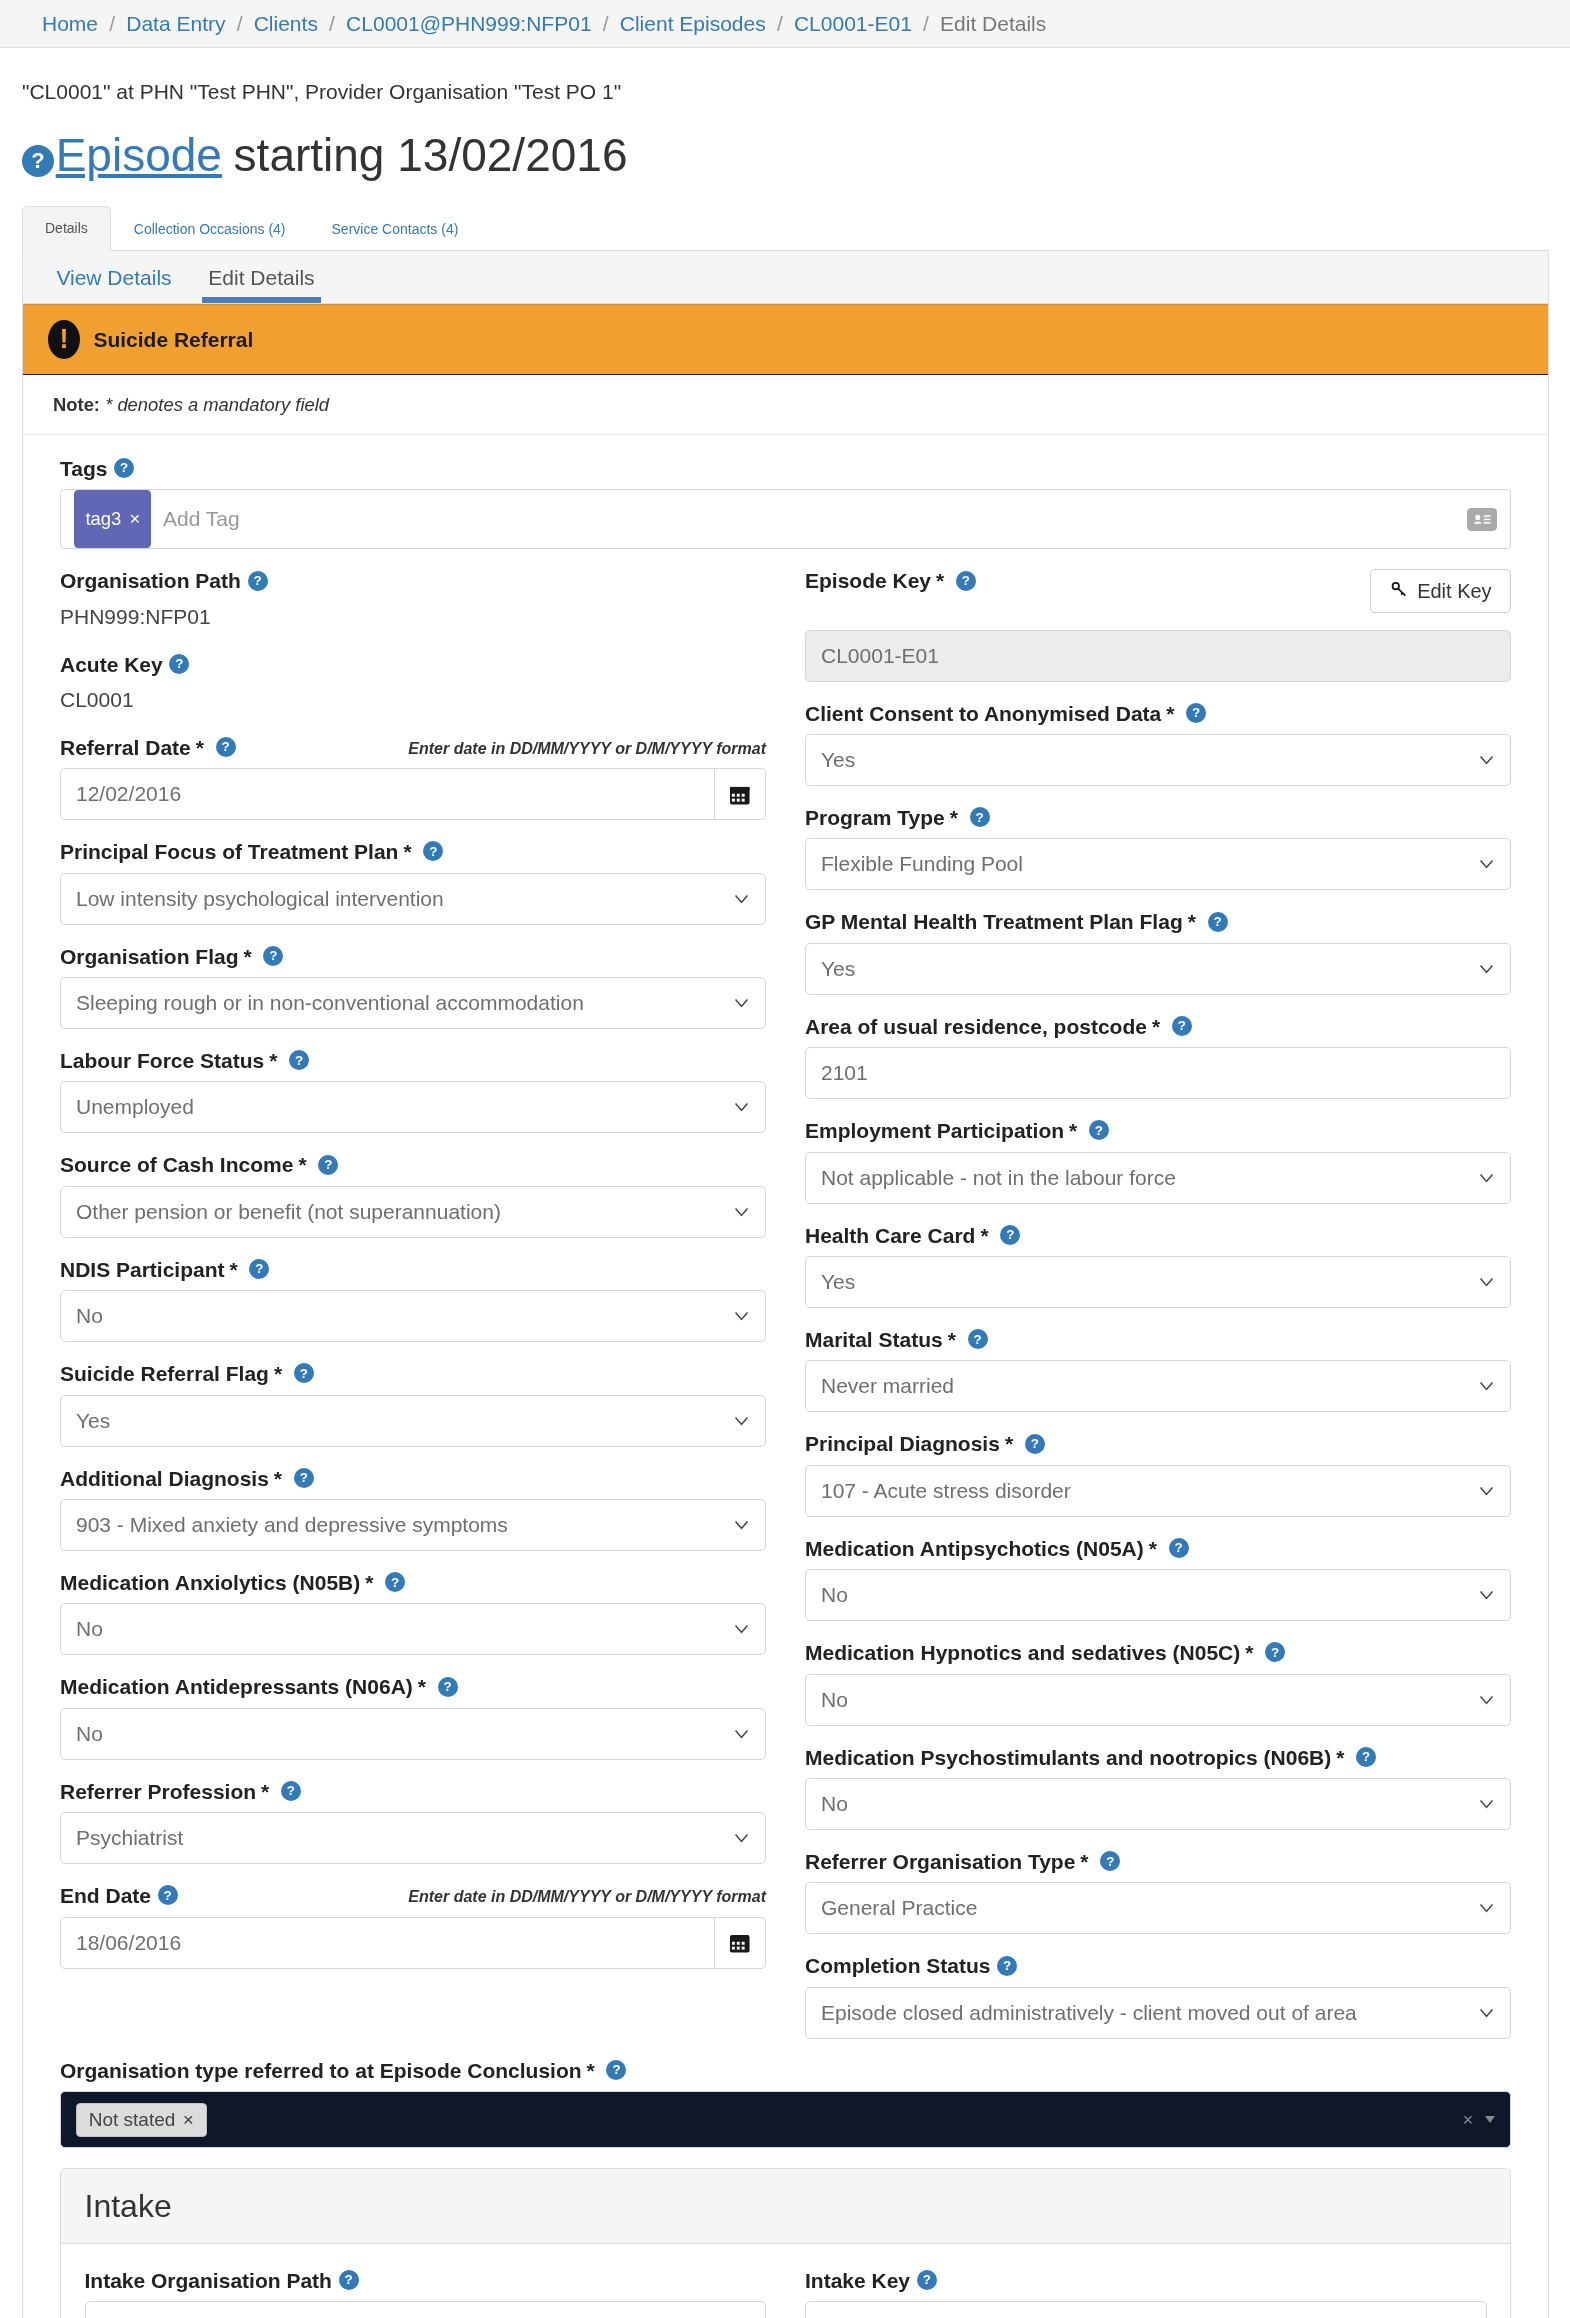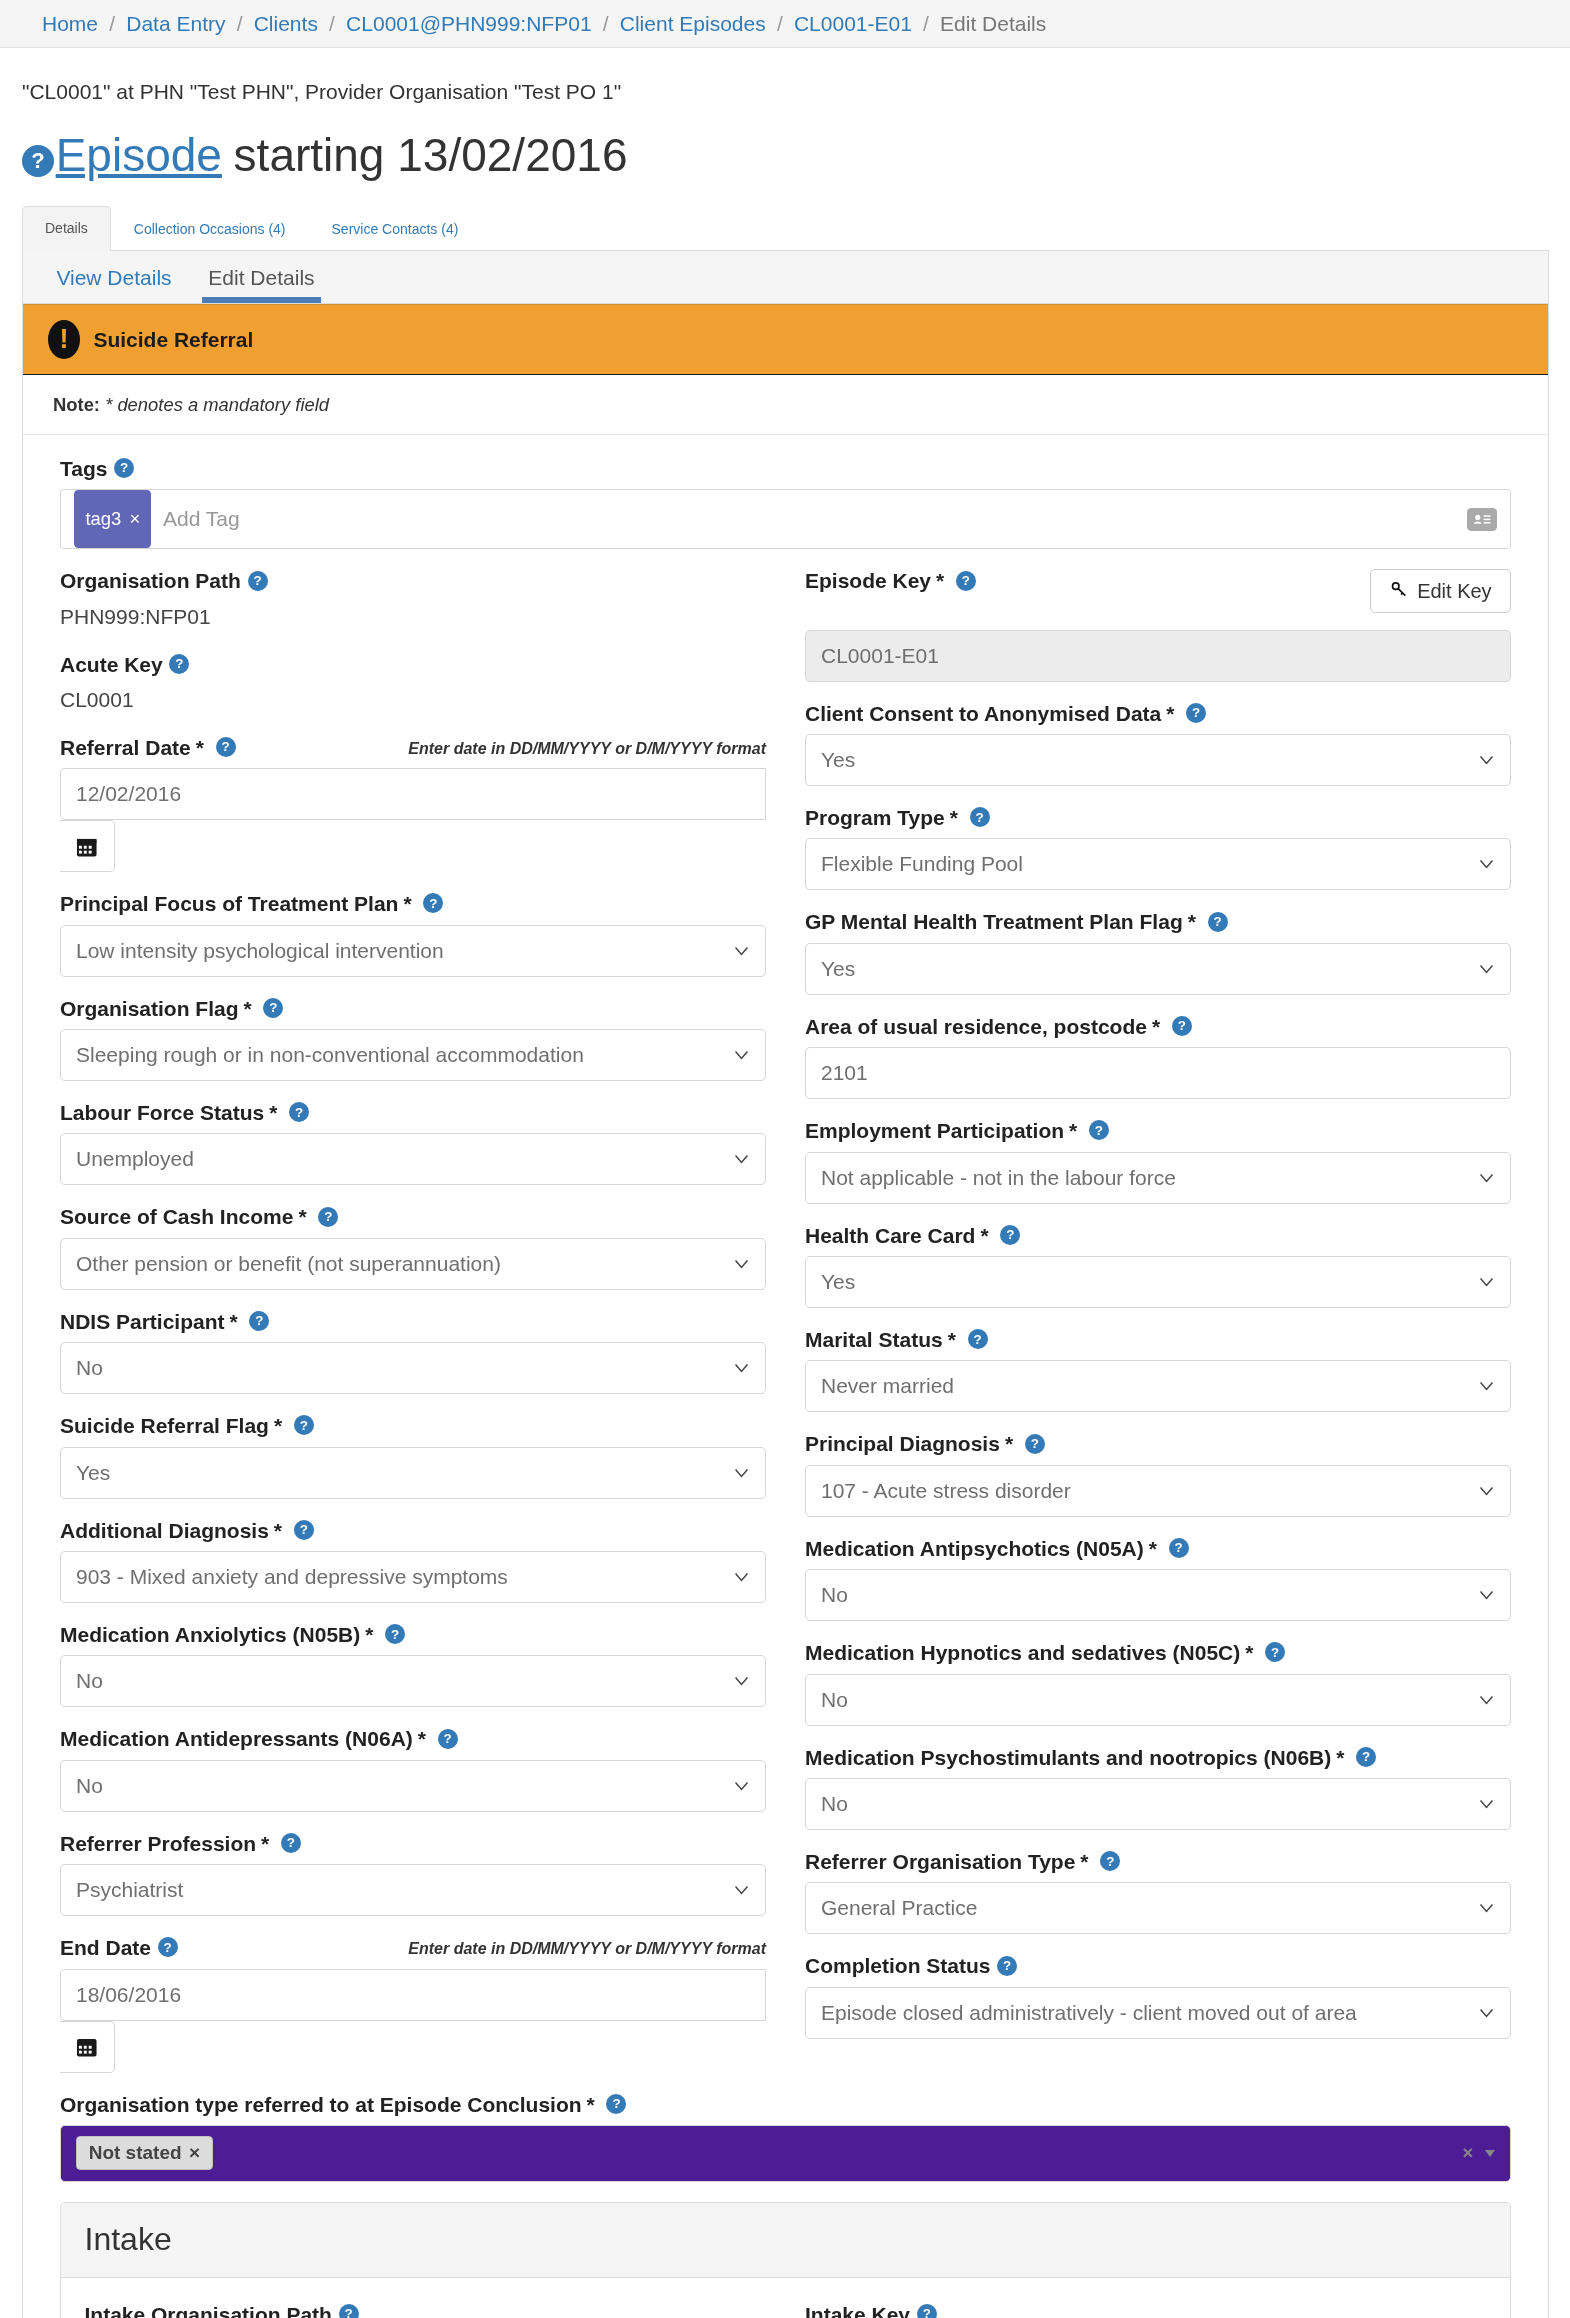--- a/index.html
+++ b/index.html
@@ -246,21 +246,21 @@
   }
   .chev {
     position: absolute;
     right: 15px; top: 50%;
     transform: translateY(-50%);
     width: 17px; height: 17px;
     pointer-events: none;
   }
   .chev svg { display:block; }
 
-  .input-group { display: flex; width: 100%; flex-direction: column; }
+  .input-group { display: flex; width: 100%; }
   .input-group .input {
     border-top-right-radius: 0;
     border-bottom-right-radius: 0;
     flex: 1 1 auto;
   }
   .addon {
     width: 55px;
     height: 52px;
     border: 0.8px solid #d6d6d6;
     border-left: none;
@@ -308,27 +308,26 @@
     align-items: center;
     justify-content: center;
     flex: 0 0 auto;
     cursor: pointer;
   }
 
   
   .multiselect {
     border: 0.8px solid #d6d6d6;
     border-radius: 5px;
-    background: #4c1d95;
+    background: #0f172a;
     min-height: 57px;
     display: flex;
     align-items: center;
     justify-content: space-between;
     padding: 8.4px 15px;
-    font-weight: bold;
   }
   .ms-chip {
     background: #dcdcdc;
     border: 0.8px solid #c0c0c0;
     border-radius: 4.2px;
     padding: 5px 11.7px;
     font-size: 19px;
     color: #444;
     display: inline-flex;
     align-items: center;

